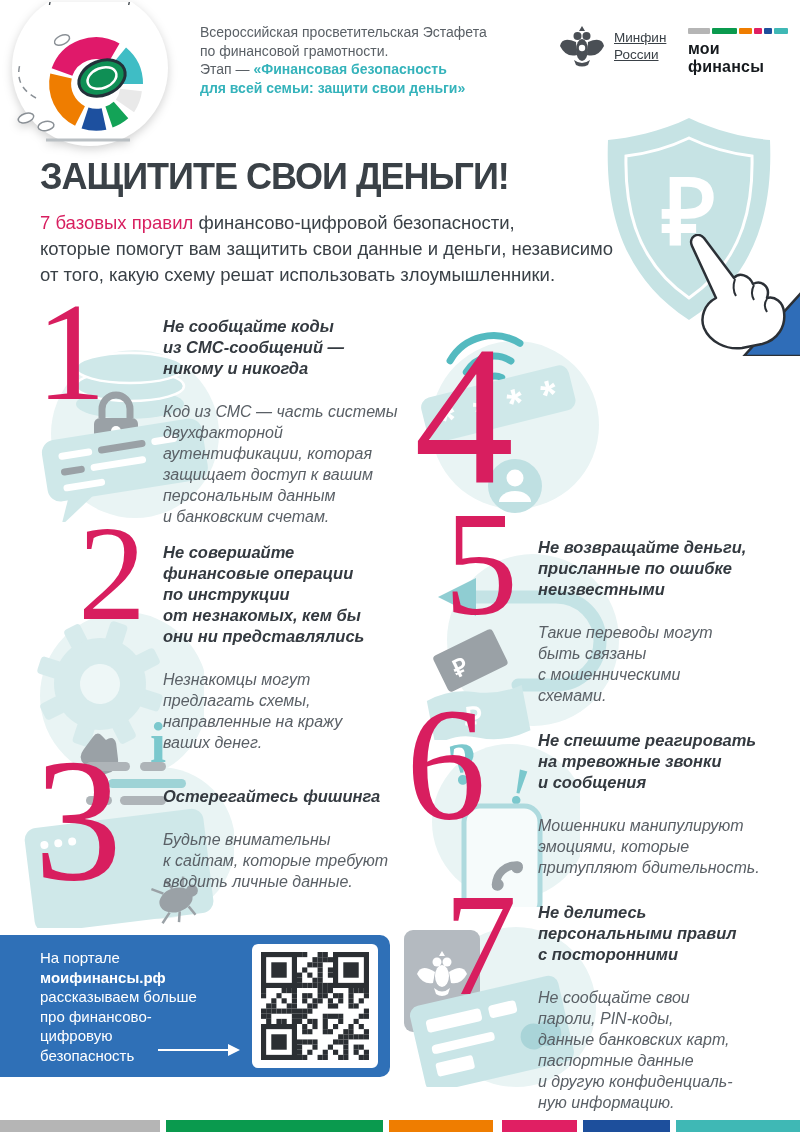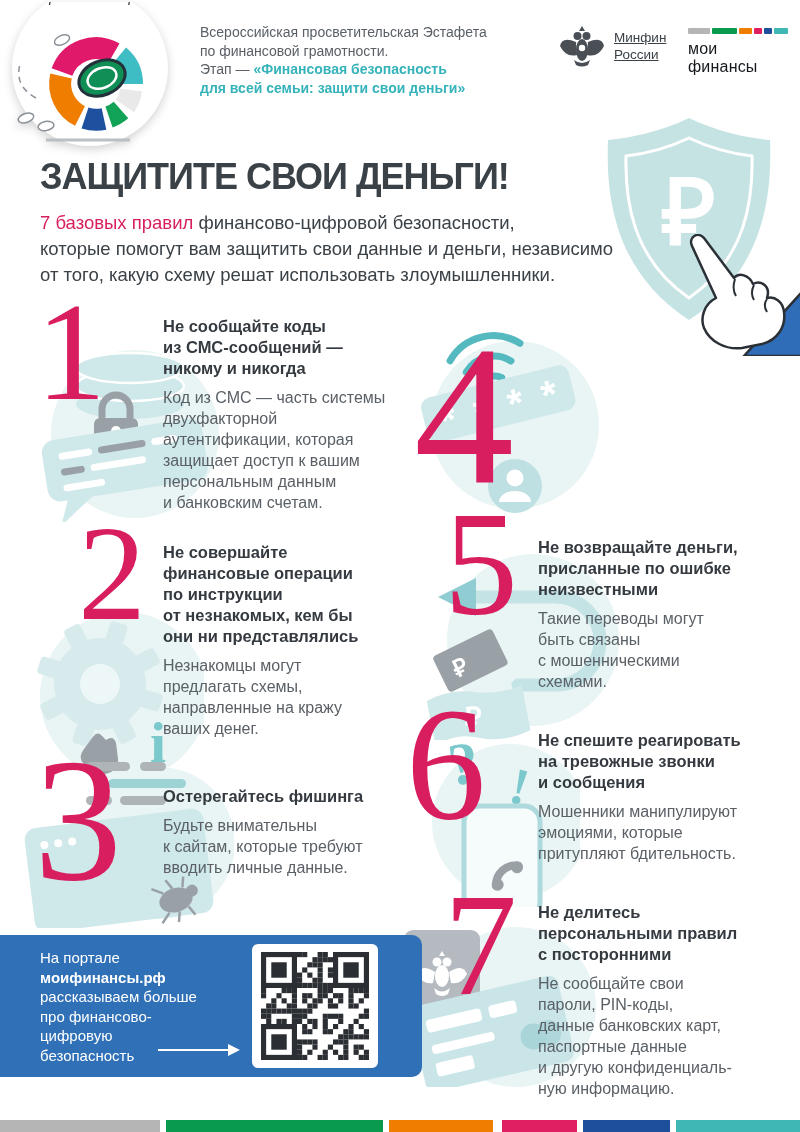--- a/index.html
+++ b/index.html
@@ -11,38 +11,38 @@
   
   #logo-circle{left:6px;top:2px;width:168px;height:146px;}
   #logo-circle svg{filter:drop-shadow(0 3px 5px rgba(0,0,0,.18));}
   #header-text{left:200px;top:23px;font-size:14px;line-height:18.5px;color:#5a6066;}
   #header-text .accent{color:#35b3bb;font-weight:700;}
   #minfin{left:558px;top:22px;display:flex;align-items:center;gap:8px;text-decoration:underline;}
   #minfin .lbl{font-size:13.5px;line-height:17px;color:#3a4147;white-space:pre-line;}
   #myfin{left:688px;top:28px;width:100px;}
   #myfin .dashes{display:flex;gap:2px;height:6px;margin-bottom:6px;}
   #myfin .dashes i{display:block;height:6px;border-radius:1px;}
-  #myfin .lbl{font-size:16px;font-weight:400;color:#15191d;letter-spacing:.2px;}
+  #myfin .lbl{font-size:16px;font-weight:700;color:#15191d;letter-spacing:.2px;}
 
   
   #shield{left:598px;top:114px;width:182px;height:212px;}
   #hand{left:688px;top:234px;width:114px;height:122px;}
   #page-title{left:40px;top:156px;font-size:36px;font-weight:700;letter-spacing:-1px;color:#3a4147;}
   #intro{left:40px;top:210px;width:580px;font-size:18.5px;font-weight:400;line-height:26px;color:#3a4147;}
   #intro .accent{color:#d81e5f;}
 
   
   .rule-num{font-family:"Liberation Serif","DejaVu Serif",serif;color:#d81e5f;line-height:1;z-index:5;}
-  .rule-text{z-index:4;}
+  .rule-text{z-index:4;font-style:italic;}
   .rule-title{font-size:16.5px;font-weight:700;line-height:21px;color:#343a40;white-space:pre-line;}
-  .rule-body{margin-top:8px;font-size:16px;line-height:21px;color:#5a6066;white-space:pre-line;}
+  .rule-body{margin-top:22px;font-size:16px;line-height:21px;color:#5a6066;white-space:pre-line;}
   .icon{z-index:1;}
 
   
-  #banner{left:0;top:935px;width:422px;height:142px;background:#2f70b7;border-radius:0 10px 10px 0;z-index:6;}
+  #banner{left:0;top:935px;width:390px;height:142px;background:#2f70b7;border-radius:0 10px 10px 0;z-index:6;}
   #banner-text{position:absolute;left:40px;top:13px;font-size:15px;line-height:19.5px;color:#fff;white-space:pre-line;}
   #banner-text b{font-weight:700;}
   #banner-arrow{position:absolute;left:158px;top:109px;width:82px;height:12px;}
   #qr-box{position:absolute;left:252px;top:9px;width:126px;height:124px;background:#fff;border-radius:6px;}
   #qr-box svg{position:absolute;left:9px;top:8px;}
 
   
   .stripe{top:1120px;height:12px;z-index:7;}
 </style>
 </head>

